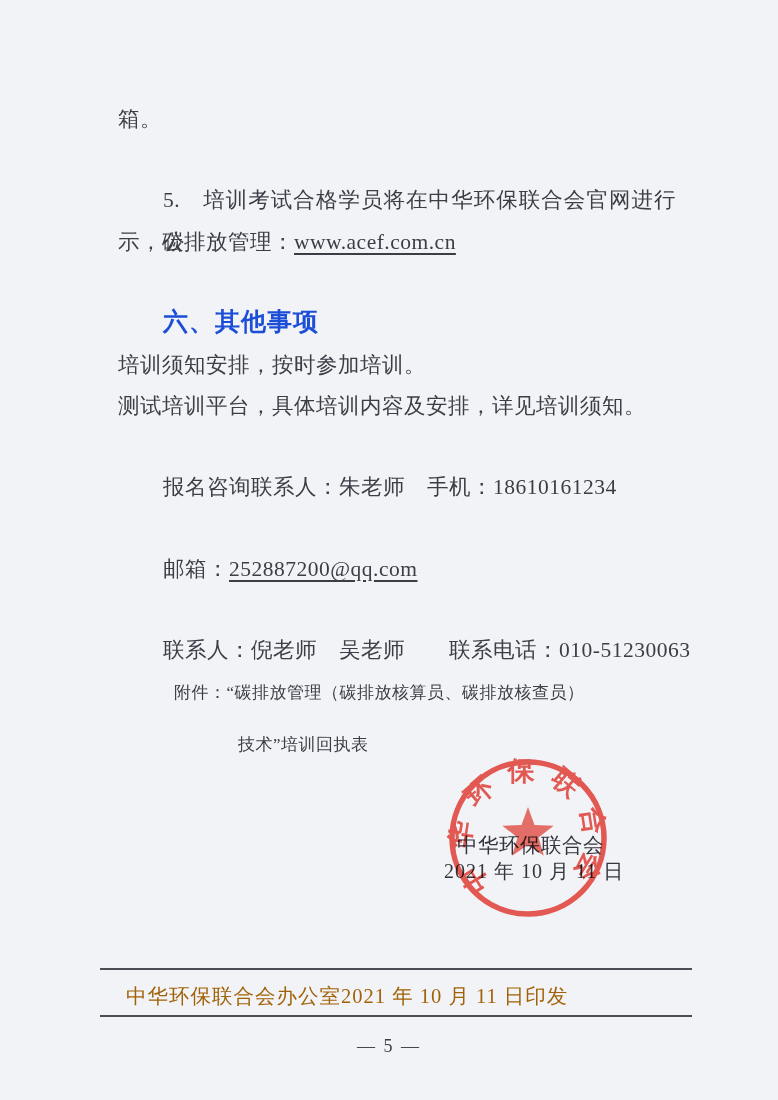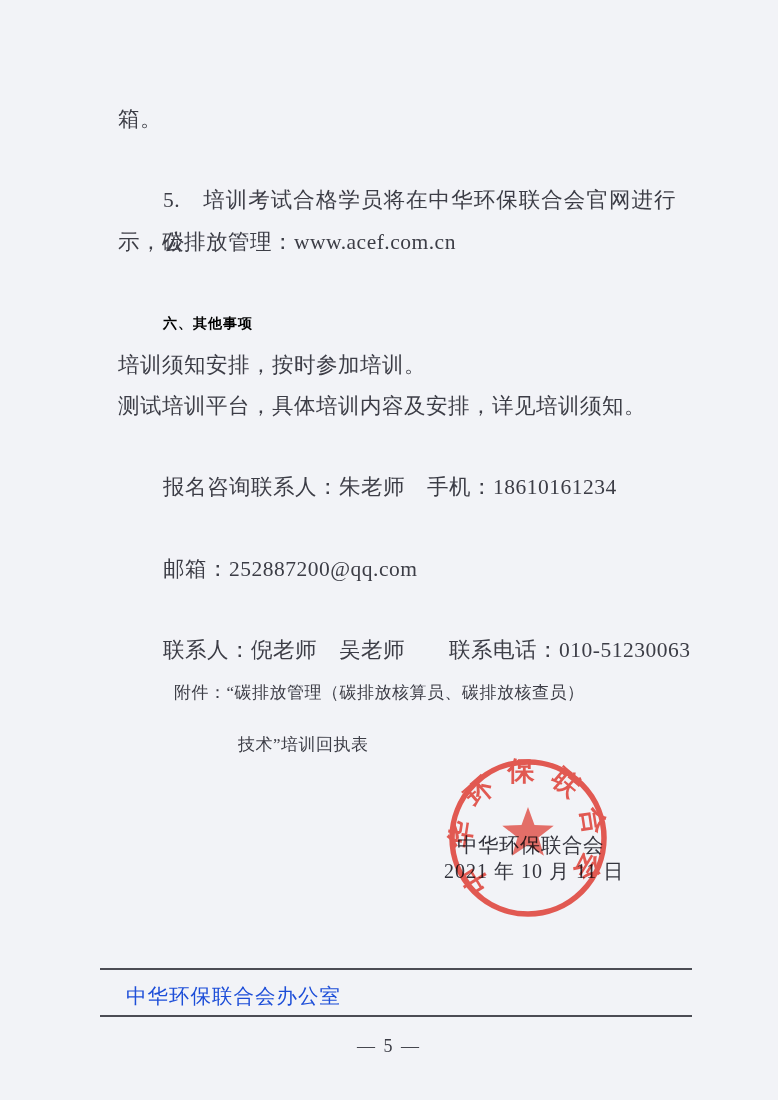--- a/index.html
+++ b/index.html
@@ -22,25 +22,26 @@
     font-size:21.5px;letter-spacing:.5px;
     white-space:nowrap;
   }
   .ln.just{
     white-space:normal;
     text-align:justify;text-align-last:justify;
     width:100%;box-sizing:border-box;
   }
   .indent{padding-left:45px;box-sizing:border-box;margin-top:40px;}
   .heading{
-    font-family:Liberation Sans, sans-serif;
-    font-weight:700;color:#000000;letter-spacing:1px;
-    font-size:14px;
+    font-family:Liberation Mono, monospace;
+    font-weight:700;color:#1d4ed8;letter-spacing:1px;
+    font-size:25px;
   }
   .uline{
+    text-decoration:underline;
     text-underline-offset:4px;
     text-decoration-thickness:1.5px;
   }
   
   .attachment{
     position:absolute;left:118px;top:663px;width:570px;
   }
   .attachment .aln{
     margin:8px;height:44px;line-height:44px;
     font-size:17px;letter-spacing:.5px;white-space:nowrap;
@@ -70,21 +71,21 @@
   .rule{
     position:absolute;left:100px;width:592px;height:2px;
     background:#4b4c54;
   }
   .rule-top{top:968px;}
   .rule-bottom{top:1015px;}
   .footer-row{
     position:absolute;left:100px;top:977px;width:592px;
     display:flex;align-items:center;
     padding:0 26px;box-sizing:border-box;height:38px;
-    font-size:20.5px;letter-spacing:1px;color:#1d4ed8;
+    font-size:20.5px;letter-spacing:1px;color:#a16207;
   }
   .page-num{
     position:absolute;left:0;top:1036px;width:778px;
     text-align:center;font-size:18px;letter-spacing:2px;color:#3c3d46;
   }
 </style>
 </head>
 <body>
 
 <div class="page">
@@ -118,17 +119,18 @@
       </defs>
       <text class="seal-arc-text" fill="#ec4b41" text-anchor="middle">
         <textPath href="#sealArc" startOffset="50%">中华环保联合会</textPath>
       </text>
     </svg>
   </div>
 
   <div class="rule rule-top"></div>
   <div class="footer-row">
     <span>中华环保联合会办公室</span>
+    <span>2021 年 10 月 11 日印发</span>
   </div>
   <div class="rule rule-bottom"></div>
   <div class="page-num">— 5 —</div>
 
 </div>
 
 </body></html>

